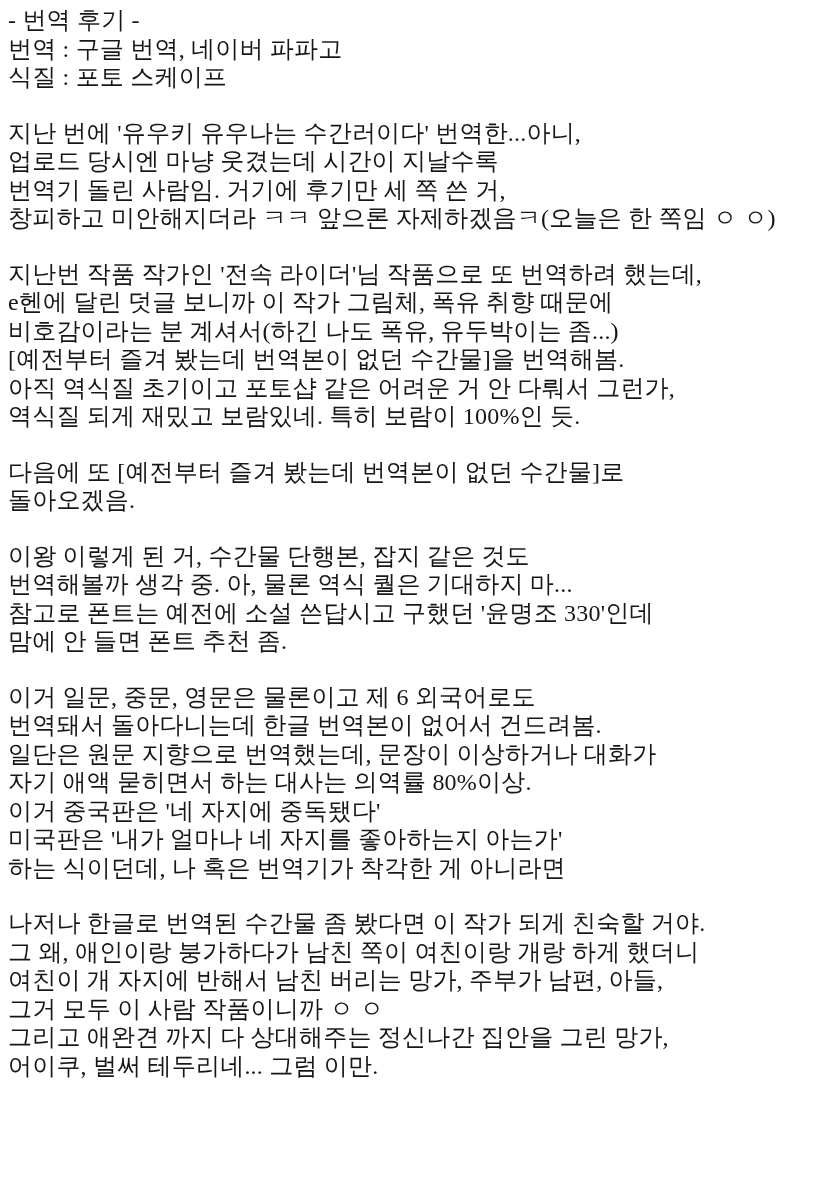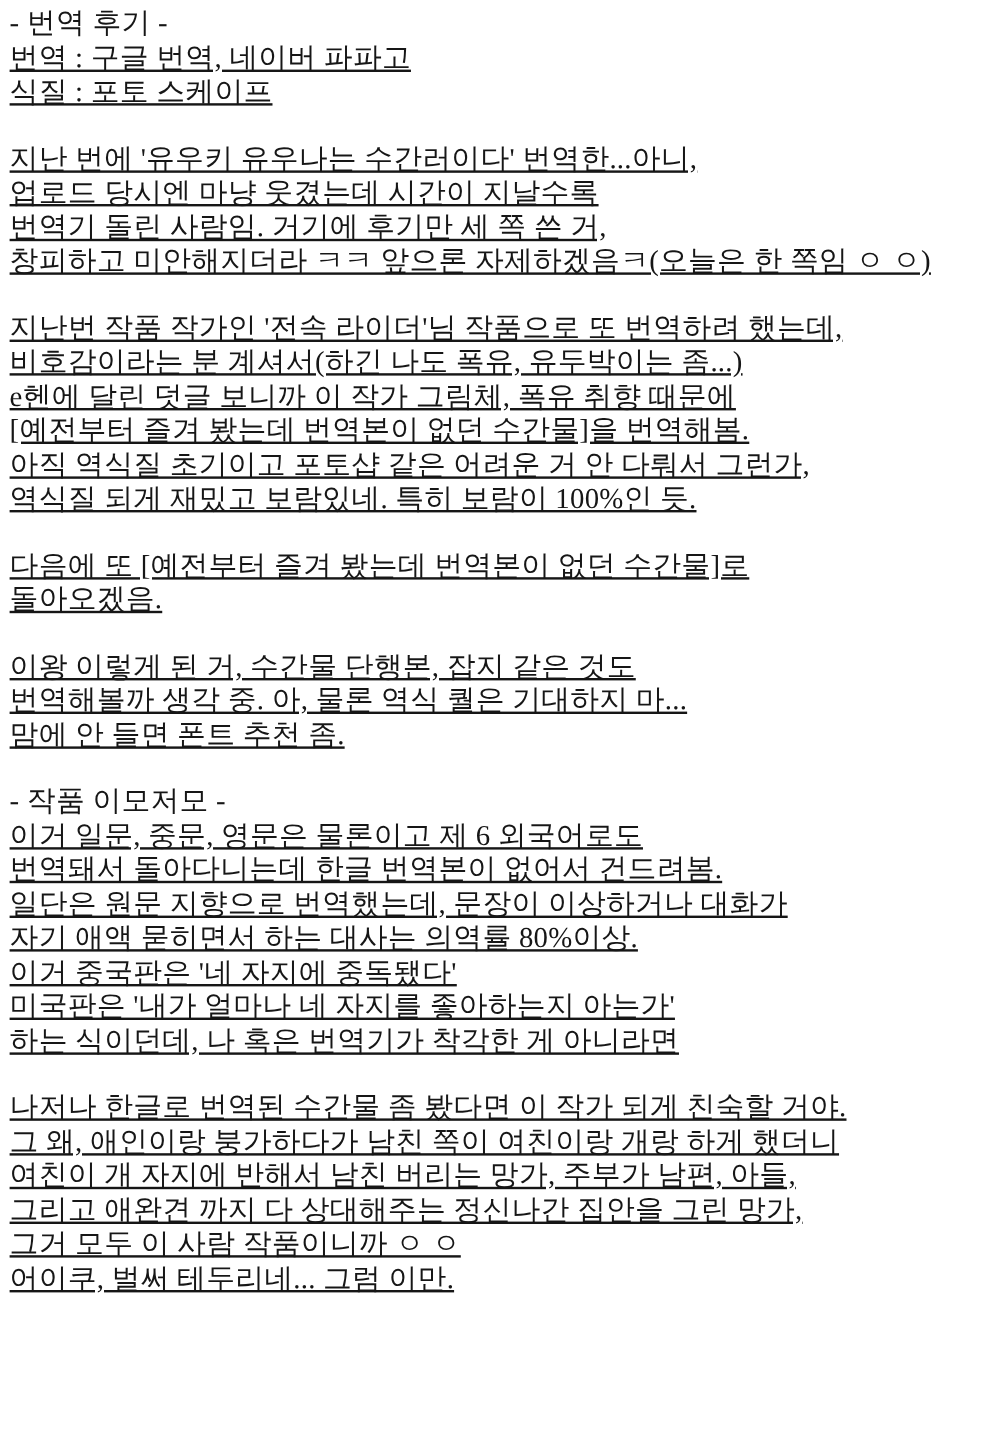--- a/index.html
+++ b/index.html
@@ -26,21 +26,20 @@
   }
   .para {
     margin: 0 0 27px 0;
   }
   .para:last-child {
     margin-bottom: 0;
   }
   .line {
     white-space: pre-wrap;
     min-height: 28.5px;
-    text-decoration: underline;
   }
   .section-title {
     white-space: pre-wrap;
     min-height: 28.5px;
   }
 </style>
 </head>
 <body>
 
 <div class="doc-page" id="doc-page" style="background: rgb(255, 255, 255); color: rgb(22, 22, 22);">
@@ -50,46 +49,46 @@
       <div class="line">식질 : 포토 스케이프</div>
     </div>
     <div class="para">
       <div class="line">지난 번에 '유우키 유우나는 수간러이다' 번역한...아니,</div>
       <div class="line">업로드 당시엔 마냥 웃겼는데 시간이 지날수록</div>
       <div class="line">번역기 돌린 사람임. 거기에 후기만 세 쪽 쓴 거,</div>
       <div class="line">창피하고 미안해지더라 ㅋㅋ 앞으론 자제하겠음ㅋ(오늘은 한 쪽임 ㅇ ㅇ)</div>
     </div>
     <div class="para">
       <div class="line">지난번 작품 작가인 '전속 라이더'님 작품으로 또 번역하려 했는데,</div>
+      <div class="line">e헨에 달린 덧글 보니까 이 작가 그림체, 폭유 취향 때문에</div>
       <div class="line">비호감이라는 분 계셔서(하긴 나도 폭유, 유두박이는 좀...)</div>
-      <div class="line">e헨에 달린 덧글 보니까 이 작가 그림체, 폭유 취향 때문에</div>
       <div class="line">[예전부터 즐겨 봤는데 번역본이 없던 수간물]을 번역해봄.</div>
       <div class="line">아직 역식질 초기이고 포토샵 같은 어려운 거 안 다뤄서 그런가,</div>
       <div class="line">역식질 되게 재밌고 보람있네. 특히 보람이 100%인 듯.</div>
     </div>
     <div class="para">
       <div class="line">다음에 또 [예전부터 즐겨 봤는데 번역본이 없던 수간물]로</div>
       <div class="line">돌아오겠음.</div>
     </div>
     <div class="para">
       <div class="line">이왕 이렇게 된 거, 수간물 단행본, 잡지 같은 것도</div>
       <div class="line">번역해볼까 생각 중. 아, 물론 역식 퀄은 기대하지 마...</div>
+      <div class="line">참고로 폰트는 예전에 소설 쓴답시고 구했던 '윤명조 330'인데</div>
       <div class="line">맘에 안 들면 폰트 추천 좀.</div>
     </div>
     <div class="para">
-      <div class="section-title">- 작품 이모저모 -</div>
       <div class="line">이거 일문, 중문, 영문은 물론이고 제 6 외국어로도</div>
       <div class="line">번역돼서 돌아다니는데 한글 번역본이 없어서 건드려봄.</div>
       <div class="line">일단은 원문 지향으로 번역했는데, 문장이 이상하거나 대화가</div>
       <div class="line">자기 애액 묻히면서 하는 대사는 의역률 80%이상.</div>
       <div class="line">이거 중국판은 '네 자지에 중독됐다'</div>
       <div class="line">미국판은 '내가 얼마나 네 자지를 좋아하는지 아는가'</div>
       <div class="line">하는 식이던데, 나 혹은 번역기가 착각한 게 아니라면</div>
     </div>
     <div class="para">
       <div class="line">나저나 한글로 번역된 수간물 좀 봤다면 이 작가 되게 친숙할 거야.</div>
       <div class="line">그 왜, 애인이랑 붕가하다가 남친 쪽이 여친이랑 개랑 하게 했더니</div>
       <div class="line">여친이 개 자지에 반해서 남친 버리는 망가, 주부가 남편, 아들,</div>
+      <div class="line">그거 모두 이 사람 작품이니까 ㅇ ㅇ</div>
       <div class="line">그리고 애완견 까지 다 상대해주는 정신나간 집안을 그린 망가,</div>
-      <div class="line">그거 모두 이 사람 작품이니까 ㅇ ㅇ</div>
       <div class="line">어이쿠, 벌써 테두리네... 그럼 이만.</div>
     </div>
   </div>
 
 </body></html>

